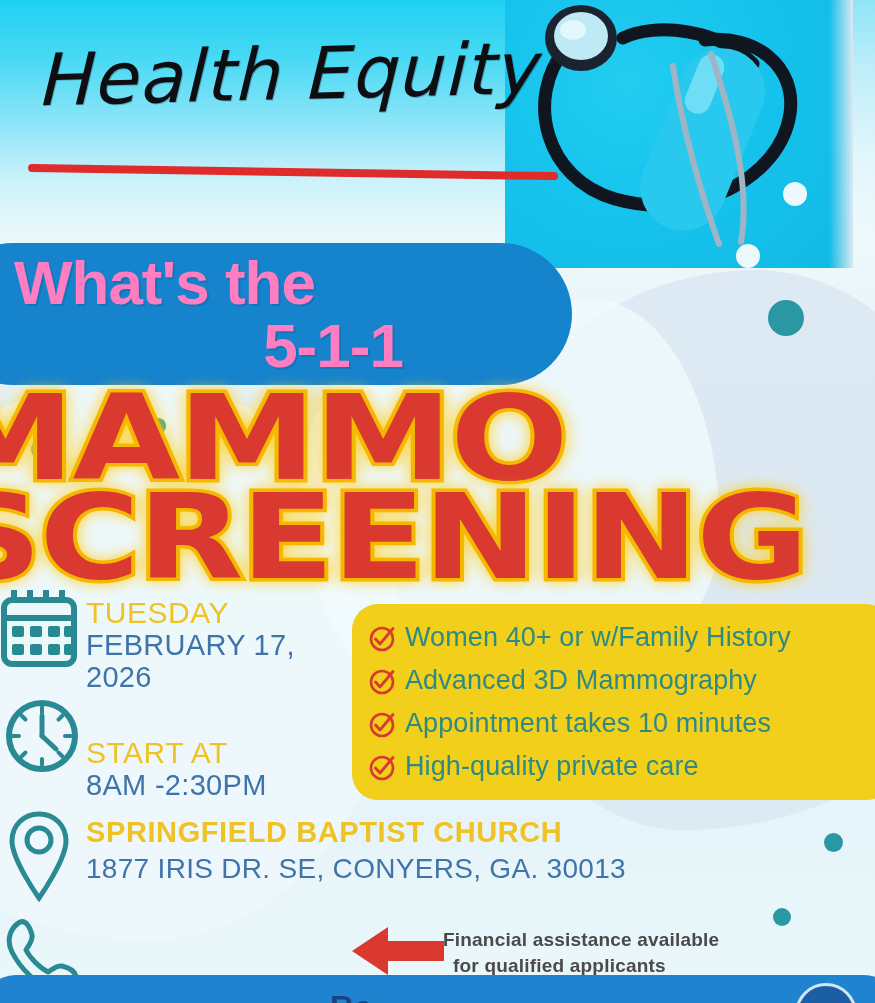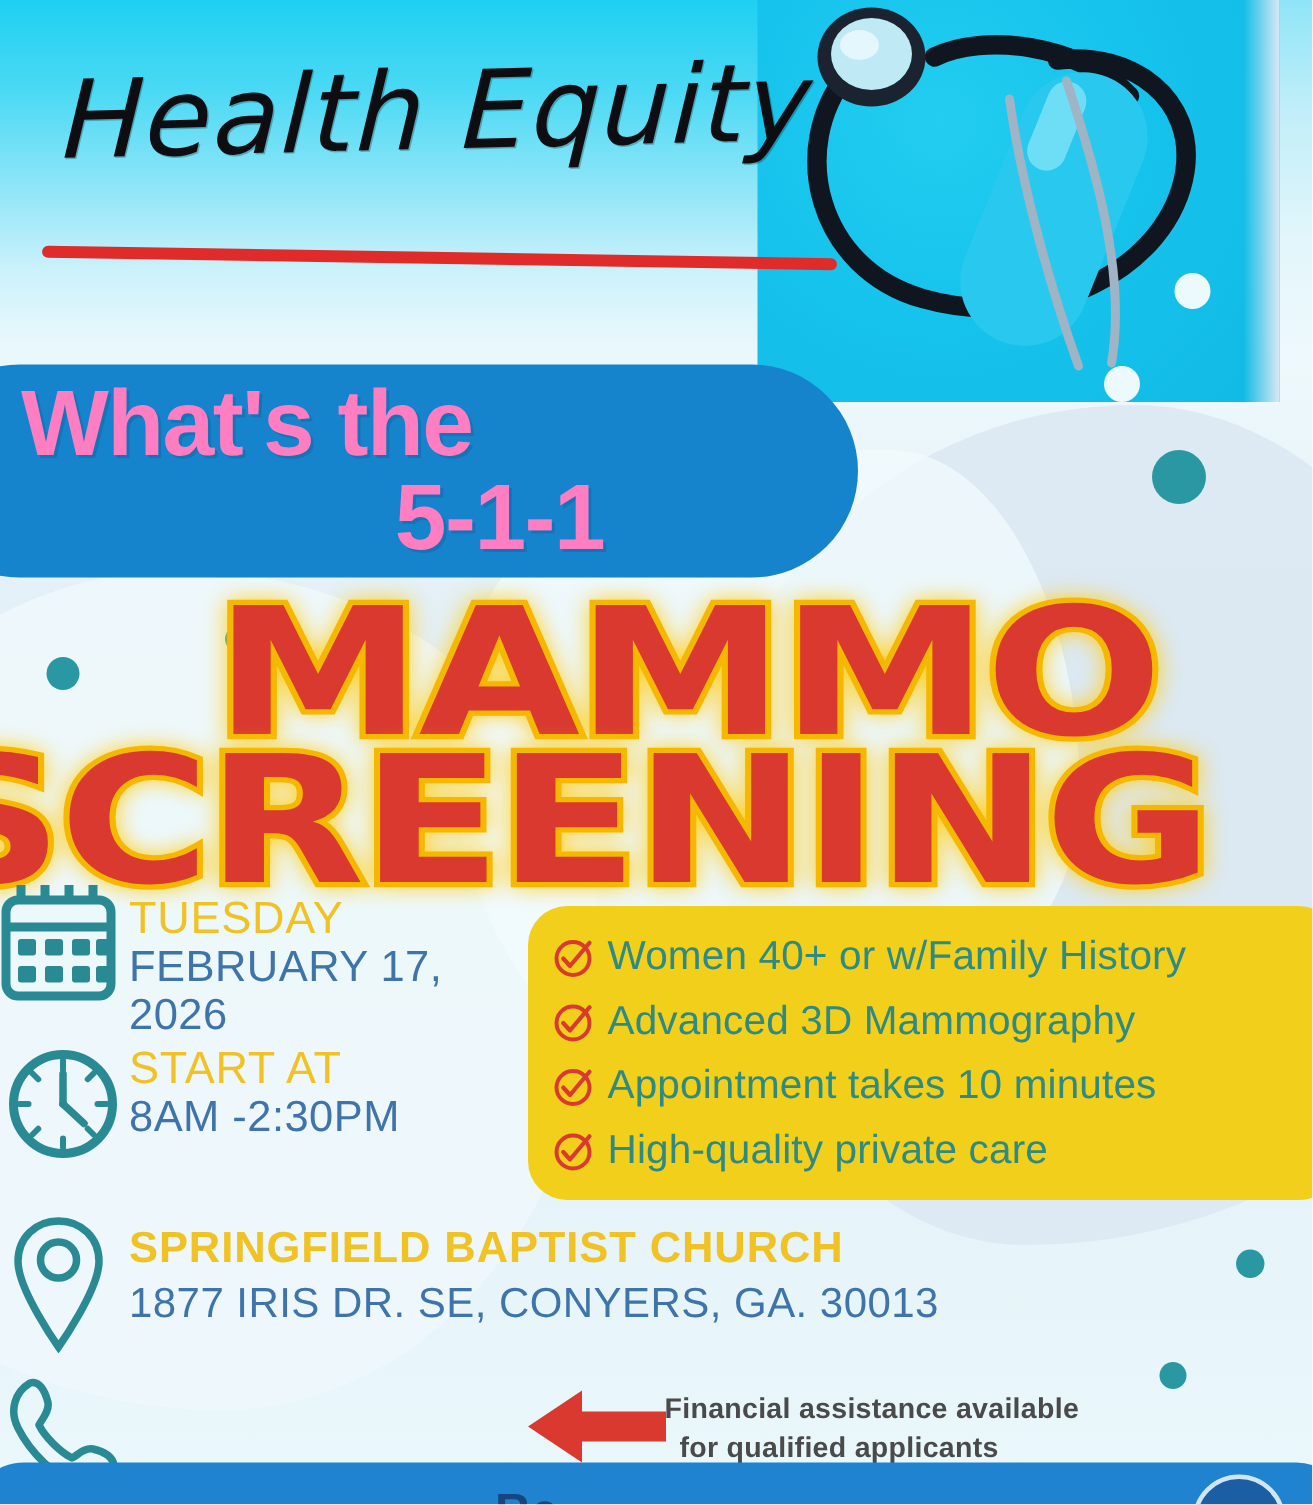--- a/index.html
+++ b/index.html
@@ -139,23 +139,23 @@
     letter-spacing: -1px;
     line-height: 1.0;
     text-align: center;
     padding-left: 120px;
     text-shadow: 2px 2px 0 rgba(0,0,0,.10);
   }
 
   
   .big-title {
     position: absolute;
-    left: 0; top: 394px;
+    left: 0; top: 384px;
     width: 709px;
-    text-align: right;
+    text-align: left;
   }
   .bt-line {
     font-family: "DejaVu Sans", sans-serif;
     font-weight: 700;
     color: #d9392f;
     line-height: .92;
     letter-spacing: -2px;
     -webkit-text-stroke: 7px #f5b800;
     paint-order: stroke fill;
     filter: drop-shadow(0 0 7px rgba(255,205,30,.95));
@@ -176,21 +176,21 @@
     letter-spacing: .5px;
     line-height: 1.1;
   }
   .val-blue {
     font-size: 29px;
     font-weight: 400;
     color: #3f74ab;
     letter-spacing: .3px;
     line-height: 1.12;
   }
-  .info-time { position: absolute; left: 86px; top: 696px; width: 280px; }
+  .info-time { position: absolute; left: 86px; top: 736px; width: 280px; }
 
   
   .ico { position: absolute; color: #2a8a93; }
   .ico-cal   { left: 0px;  top: 588px; }
   .ico-clock { left: 4px;  top: 694px; }
   .ico-pin   { left: 4px;  top: 810px; }
   .ico-phone { left: 4px;  top: 918px; }
 
   
   .check-box {

